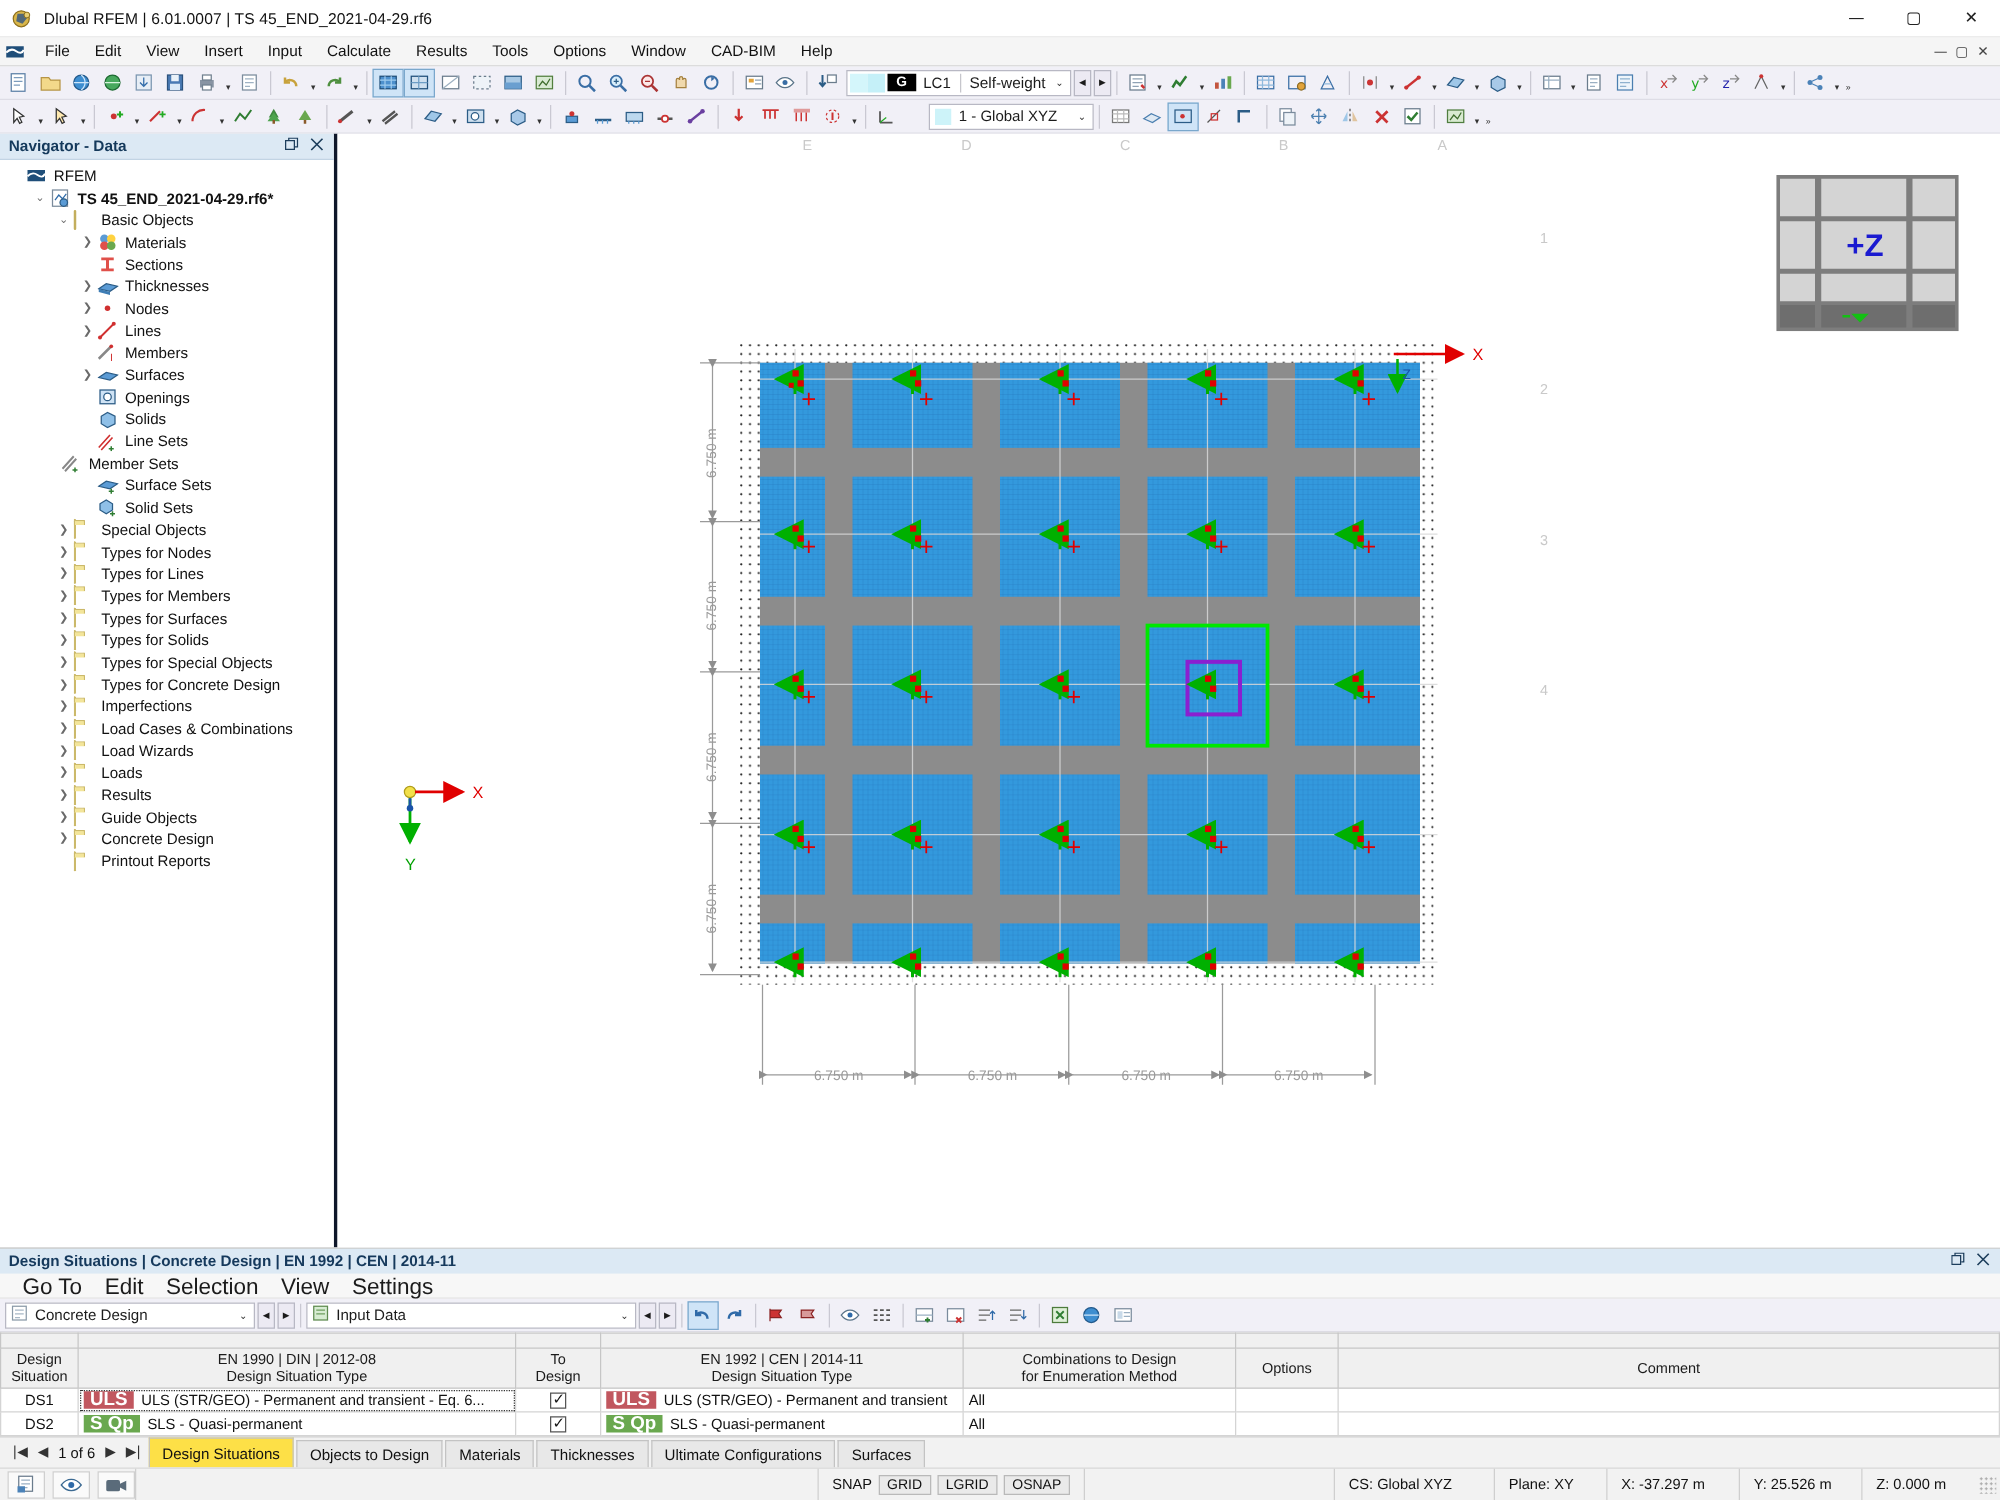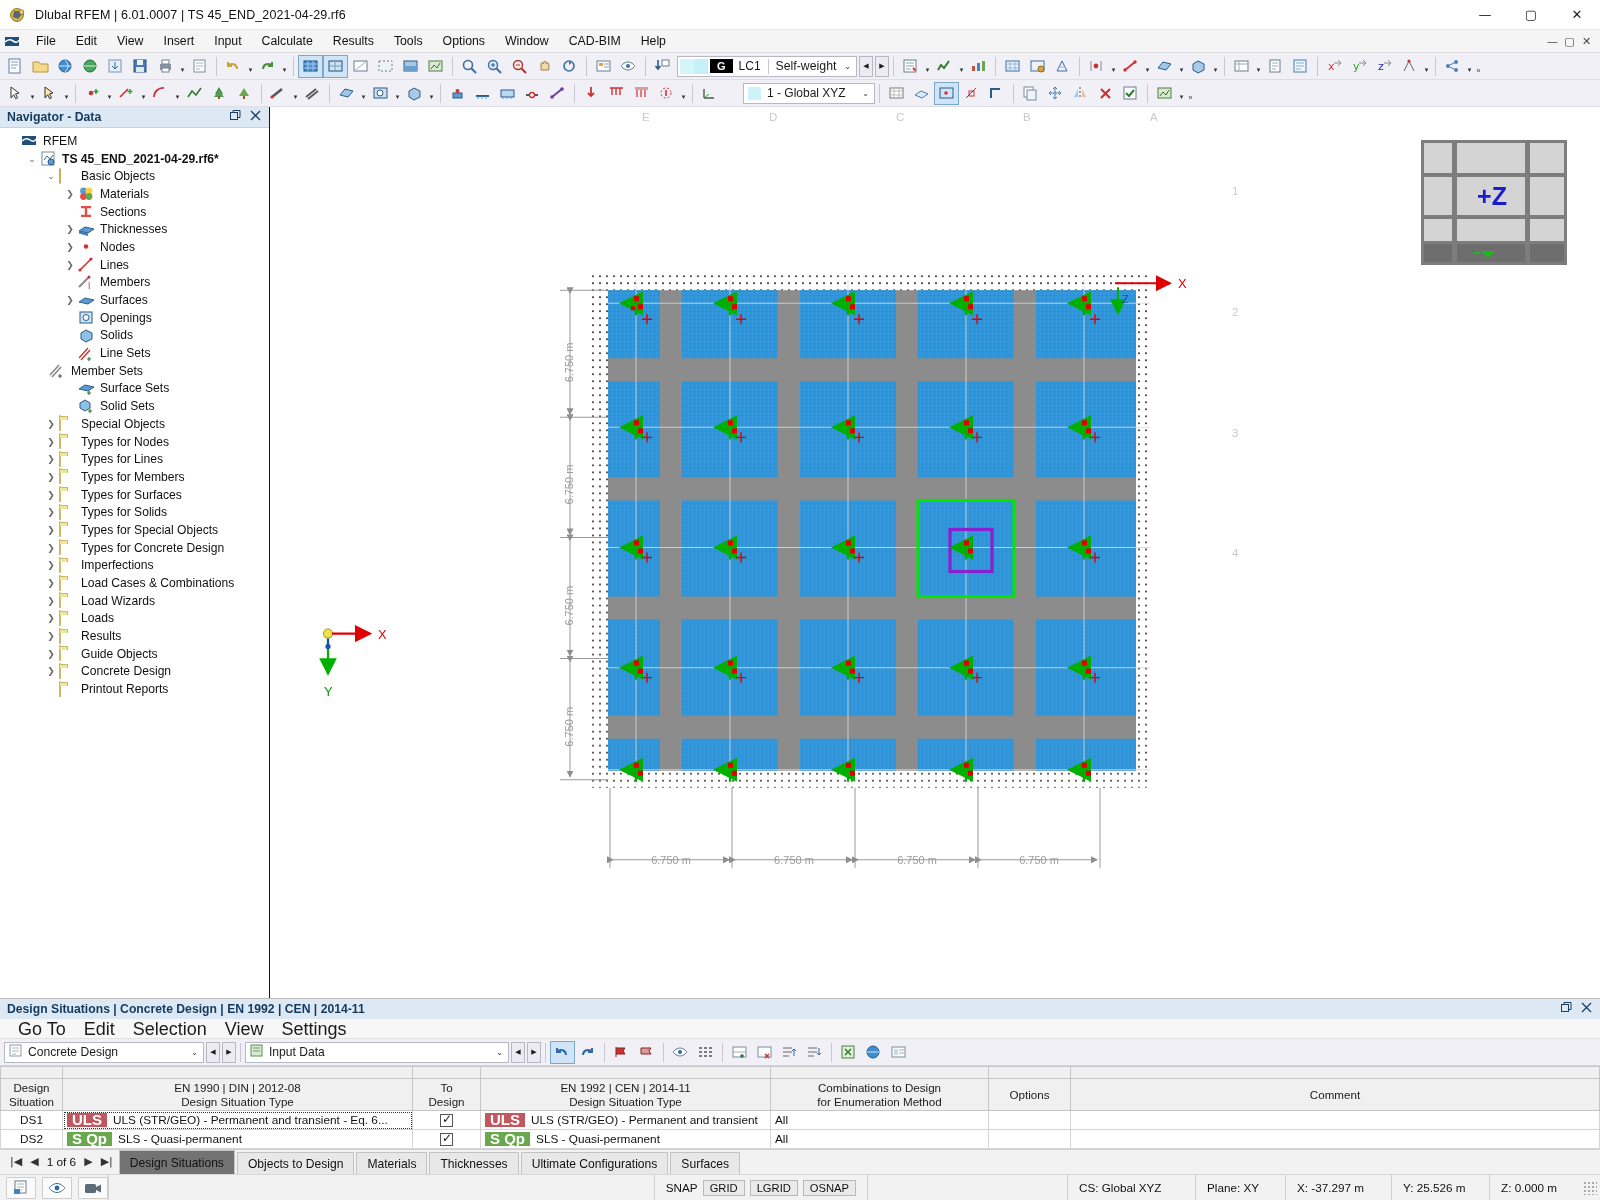--- a/index.html
+++ b/index.html
@@ -67,21 +67,21 @@
     border: 1px solid #b8b8c4; width: 132px; padding-left: 4px; margin-left:21px;
   }
   .cs-swatch { width: 13px; height: 13px; background: #cdf3f9; }
   .cs-label { font-size: 12px; margin-left: 6px; }
 
   
   .body-row { display: flex; flex: 1 1 auto; min-height: 0; }
 
   
   .navigator { width: 270px; flex: 0 0 270px; display: flex; flex-direction: column;
-               background: #fff; border-right: 1px solid #0f172a; }
+               background: #fff; border-right: 3px solid #0f172a; }
   .nav-header {
     height: 21px; background: #dce9f4; display: flex; align-items: center;
     padding: 0 4px 0 7px; border-bottom: 1px solid #c2d4e4; flex: 0 0 21px;
   }
   .nav-title { font-size: 12.3px; font-weight: bold; color: #14395b; }
   .nav-hdr-btns { margin-left: auto; display: flex; gap: 9px; padding-right: 4px; }
   .nav-hdr-btn { font-size: 11px; color: #1d3e5c; font-family:"DejaVu Sans", sans-serif; }
   .nav-tree { flex: 1 1 auto; overflow: hidden; padding-top: 4px; background:#fff; }
 
   .tree-row { height: 17.7px; display: flex; align-items: center; white-space: nowrap; }
@@ -149,21 +149,21 @@
 
   
   .tabstrip { height: 25px; background: #f2f2f2; display: flex; align-items: flex-end;
               flex: 0 0 25px; border-top: 1px solid #d0d0d0; padding-left: 4px;}
   .pager { display: flex; align-items: center; height: 25px; padding: 0 6px; gap: 8px;}
   .pager span { font-size: 11px; color: #333; font-family:"DejaVu Sans", sans-serif;}
   .pager .pg-text { font-size: 11.8px; font-family:"Liberation Sans", sans-serif; color:#111;}
   .tab { height: 22px; padding: 0 10px; display:flex; align-items:center;
          font-size: 12.1px; background:#e8e8e8; border: 1px solid #c3c3c3;
          border-bottom: none; margin-right: 2px; color:#111;}
-  .tab.active { background: #737373; height: 24px; font-weight: normal; }
+  .tab.active { background: #fde047; height: 24px; font-weight: normal; }
 
   
   .statusbar { height: 26px; background: #f2f2f2; display: flex; align-items: center;
                flex: 0 0 26px; border-top: 1px solid #d8d8d8; }
   .sb-left { display: flex; align-items: center; padding-left: 6px; gap:6px;}
   .sb-icon-btn { width: 30px; height: 22px; display:flex; align-items:center;
                  justify-content:center; border:1px solid #cfcfcf; background:#fafafa;}
   .sb-sect { border-left: 1px solid #cfcfcf; height: 26px; display:flex; align-items:center;
              padding: 0 11px; font-size: 11.7px; color:#111;}
   .sb-toggle { border: 1px solid #b9b9b9; background:#eaeaea; padding: 1px 6px;

